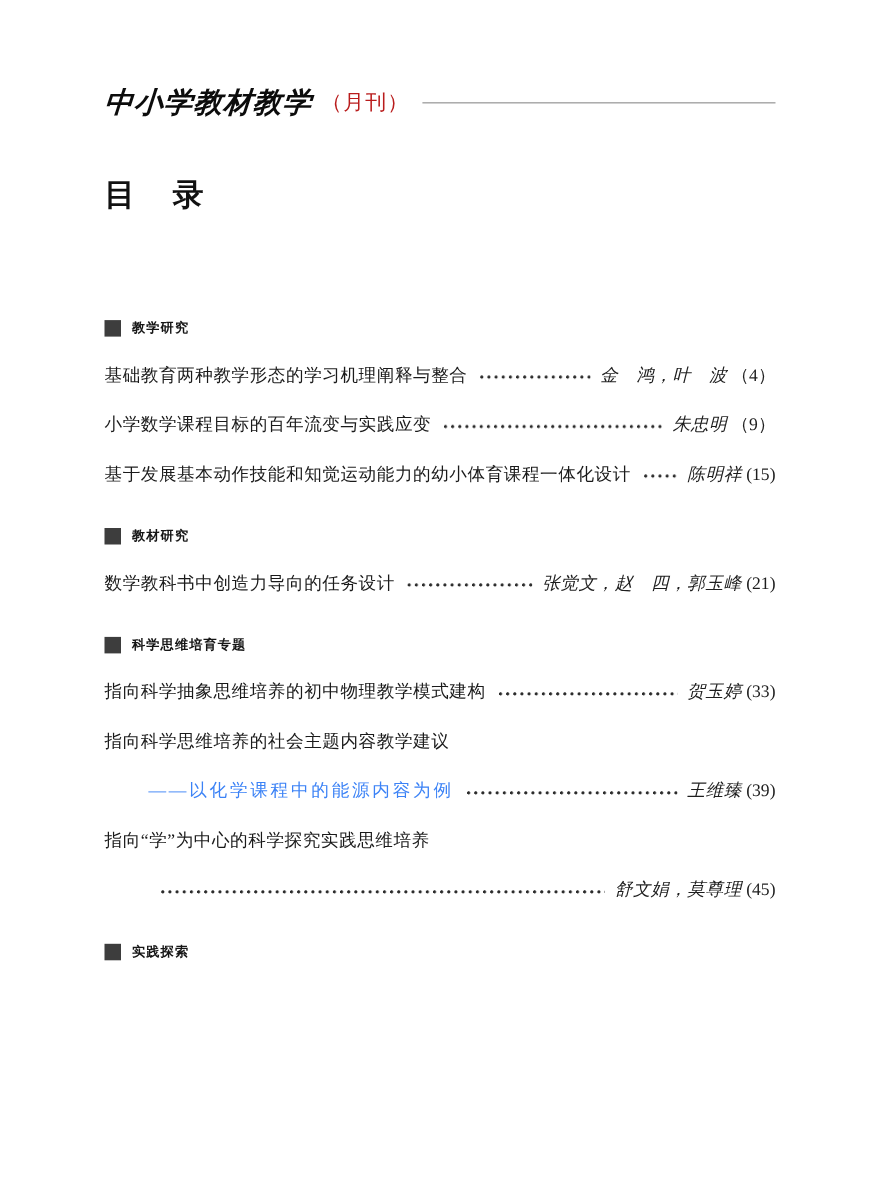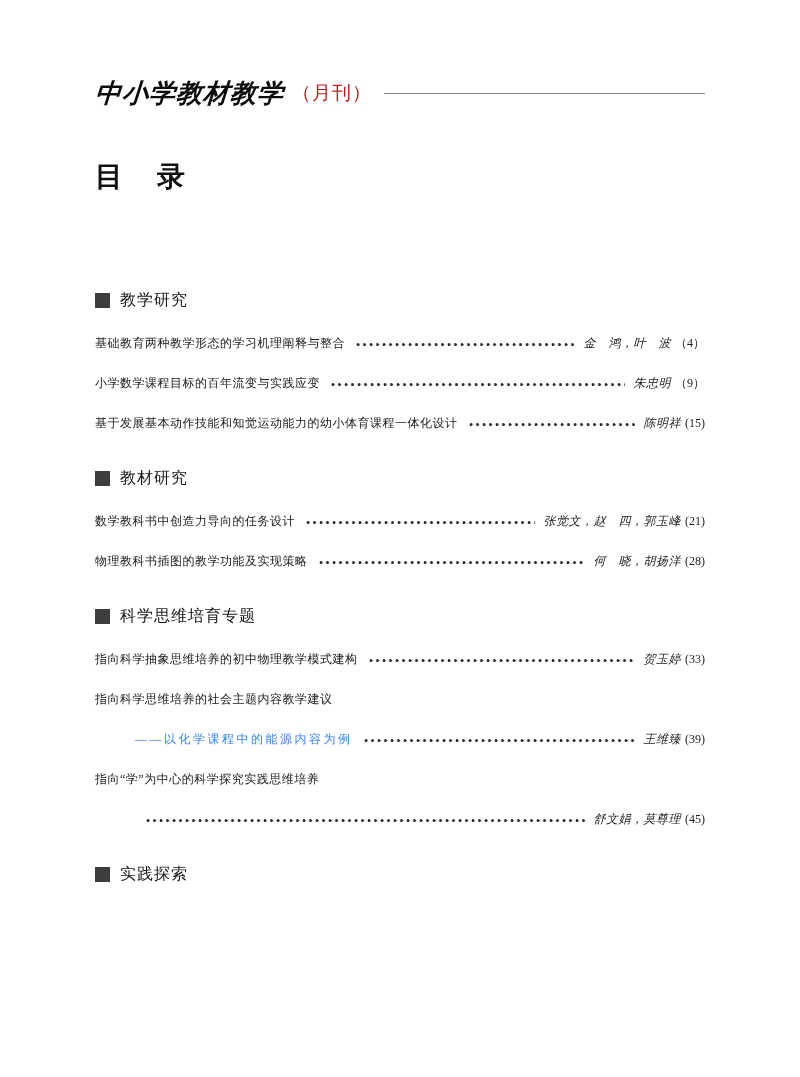--- a/index.html
+++ b/index.html
@@ -34,31 +34,31 @@
     font-size:28px;font-weight:bold;
     letter-spacing:3px;color:#111;
   }
   
   .toc{margin-top:94px;}
   .section{margin-top:37px;}
   .section:first-child{margin-top:0;}
   .section-heading{
     display:flex;align-items:center;
     font-family:"Liberation Sans","DejaVu Sans",sans-serif;
-    font-size:16px;font-weight:400;color:#161616;
+    font-size:12px;font-weight:700;color:#161616;
     letter-spacing:1px;
   }
   .marker{
     width:15px;height:15px;background:#3d3d3d;
     margin-right:10px;flex:0 0 auto;
   }
   .entry{
     display:flex;align-items:baseline;
     margin-top:25px;
-    font-size:12px;line-height:1.25;
+    font-size:16px;line-height:1.25;
     white-space:nowrap;
   }
   .entry.indent{padding-left:40px;}
   .entry-title{flex:0 0 auto;letter-spacing:0.5px;}
   .entry-title.kai{
     letter-spacing:2.5px;color:#3b82f6;
   }
   .leader{
     flex:1 1 auto;
     align-self:center;
@@ -123,26 +123,20 @@
         <span>教材研究</span>
       </div>
       <div>
     <div class="entry">
       <span class="entry-title">数学教科书中创造力导向的任务设计</span>
       <span class="leader"></span>
       <span class="entry-authors">张觉文，赵　四，郭玉峰</span>
       <span class="entry-page">(21)</span>
     </div>
 
-    <div class="entry">
-      <span class="entry-title">物理教科书插图的教学功能及实现策略</span>
-      <span class="leader"></span>
-      <span class="entry-authors">何　晓，胡扬洋</span>
-      <span class="entry-page">(28)</span>
-    </div>
   </div>
     </div>
 
     <div class="section">
       <div class="section-heading">
         <span class="marker"></span>
         <span>科学思维培育专题</span>
       </div>
       <div>
     <div class="entry">

